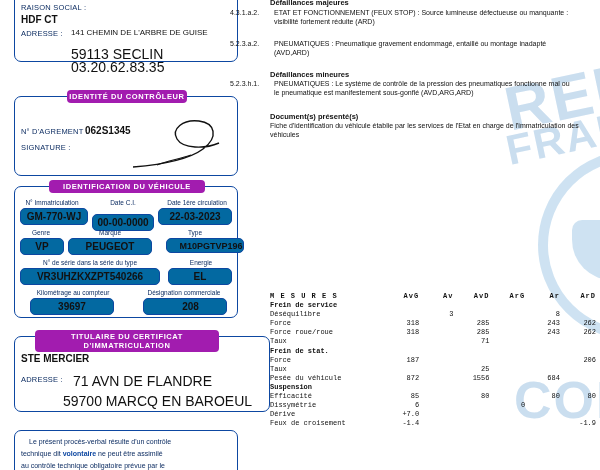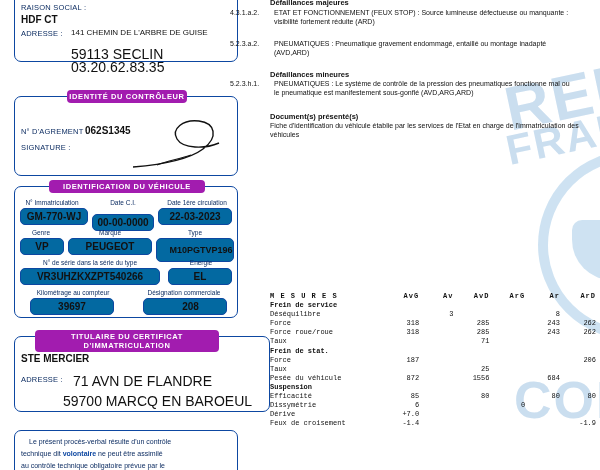--- a/index.html
+++ b/index.html
@@ -143,21 +143,21 @@
 
     <div class="cellhdr" style="left:0;top:42px;width:52px;">Genre</div>
     <div class="cellhdr" style="left:52px;top:42px;width:86px;">Marque</div>
     <div class="cellhdr" style="left:140px;top:42px;width:80px;">Type</div>
     <div class="cell" style="left:5px;top:51px;width:44px;height:17px;">
         <span class="valb">VP</span>
       </div>
     <div class="cell" style="left:53px;top:51px;width:84px;height:17px;">
         <span class="valb">PEUGEOT</span>
       </div>
-    <div class="cell" style="left:141px;top:51px;width:78px;height:24px;padding-left:12px;">
+    <div class="cell" style="left:151px;top:51px;width:78px;height:15px;padding-left:12px;">
         <span class="valb" style="font-size:9px;">M10PGTVP196</span>
       </div>
 
     <div class="cellhdr" style="left:0;top:72px;width:150px;">N° de série dans la série du type</div>
     <div class="cellhdr" style="left:152px;top:72px;width:68px;">Energie</div>
     <div class="cell" style="left:5px;top:81px;width:140px;height:17px;">
         <span class="valb">VR3UHZKXZPT540266</span>
       </div>
     <div class="cell" style="left:153px;top:81px;width:64px;height:17px;">
         <span class="valb">EL</span>

